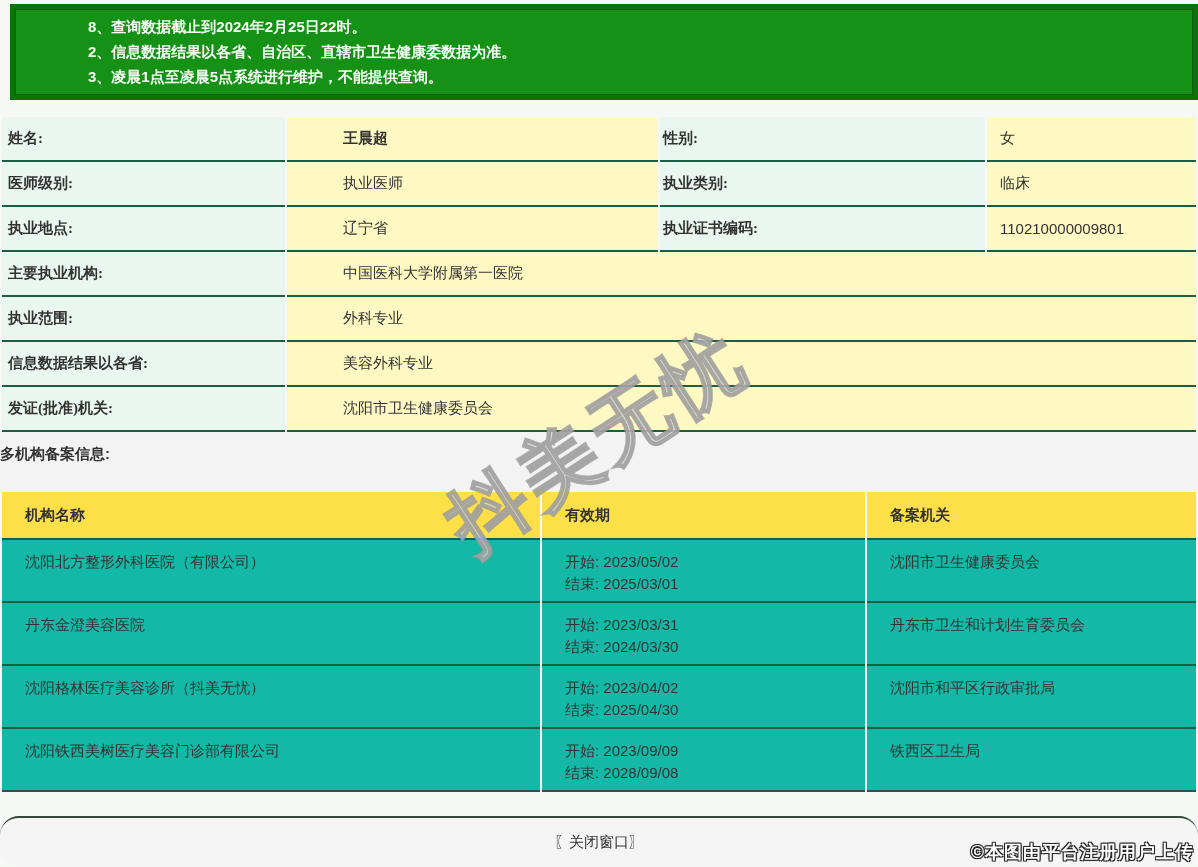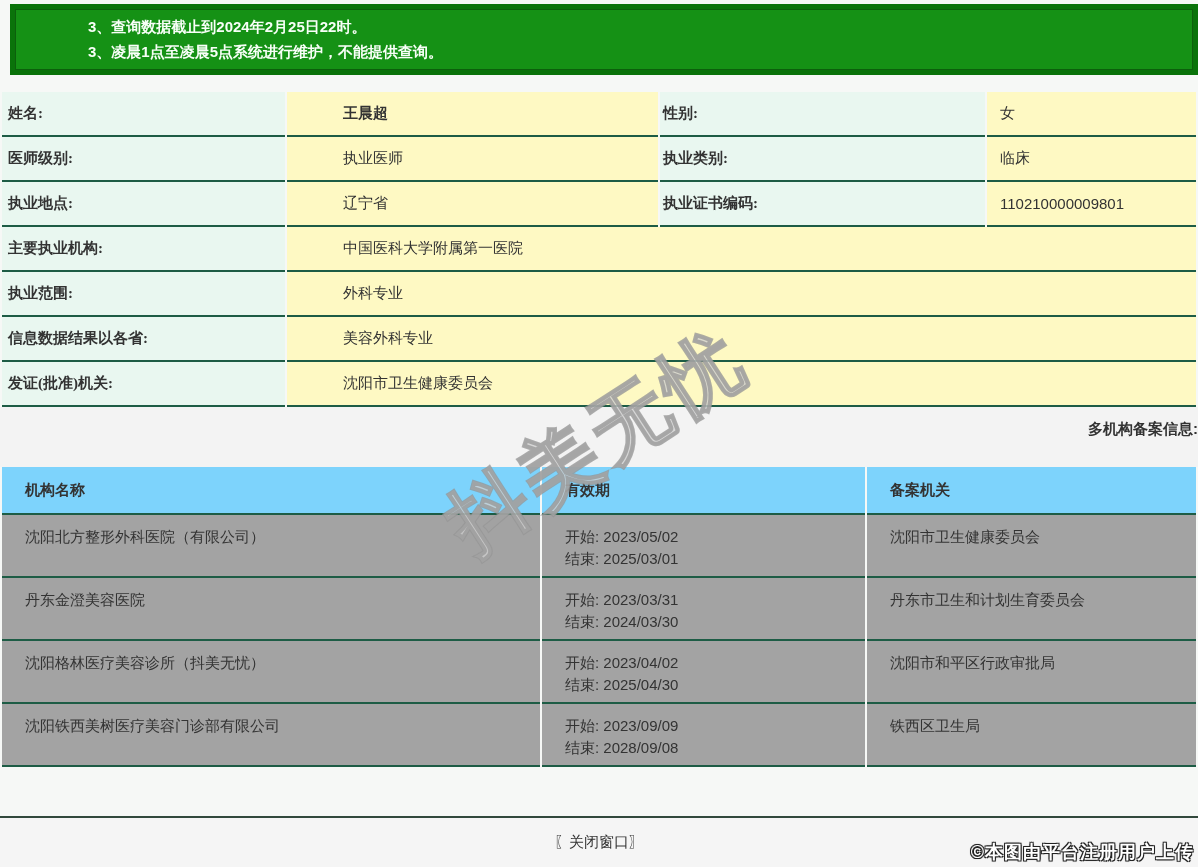--- a/index.html
+++ b/index.html
@@ -39,48 +39,49 @@
   }
   td.lbl  { background:#e9f7f0; font-weight:bold; padding-left:6px;font-family:Liberation Serif, serif; }
   td.val  { background:#fef9c3; padding-left:56px; }
   td.lbl2 { padding-left:3px; }
   td.val2 { padding-left:13px; }
   td.val.name { font-weight:bold; }
   
   .section-band {
     height:60px;
     background:#f3f3f3;
-    text-align:right;
+    text-align:left;
     font-size:15px;
     font-weight:bold;
     padding-top:13px;
   }
   
-  .org-table td { font-size:15px; background:#a3a3a3; border-bottom:2px solid #1d5c45; }
+  .org-table td { font-size:15px; background:#14b8a6; border-bottom:2px solid #1d5c45; }
   .org-table .head td {
-    background:#7dd3fc;
+    background:#fde047;
     font-weight:bold;
     height:48px;
     vertical-align:middle;
     padding-left:23px;
   }
   .org-table .datarow td {
     height:63px;
     vertical-align:top;
     padding:11px 0 0 23px;
     line-height:22px;
   }
   
   .footer {
     position:absolute;
     left:0; bottom:0;
     width:1198px;
     height:51px;
     background:#f5f5f5;
     border-top:2px solid #32493c;
+    border-radius:19px;
   }
   .close-link {
     display:block;
     text-align:center;
     padding-top:15px;
     font-size:15px;
     color:#333;
     text-decoration:none;
     cursor:pointer;
   }
@@ -108,21 +109,22 @@
     text-shadow:0 0 1px rgba(140,140,140,0.6);
     pointer-events:none;
     z-index:10;
   }
 </style>
 </head>
 <body>
 
 <div class="banner-outer">
   <div class="banner-inner">
-    <div>3、查询数据截止到2024年2月25日22时。</div>
+    <div>8、查询数据截止到2024年2月25日22时。</div>
+    <div>2、信息数据结果以各省、自治区、直辖市卫生健康委数据为准。</div>
     <div>3、凌晨1点至凌晨5点系统进行维护，不能提供查询。</div>
   </div>
 </div>
 
 <table class="info-table">
   <colgroup>
       <col style="width:283px">
       <col style="width:371px">
       <col style="width:325px">
       <col>

